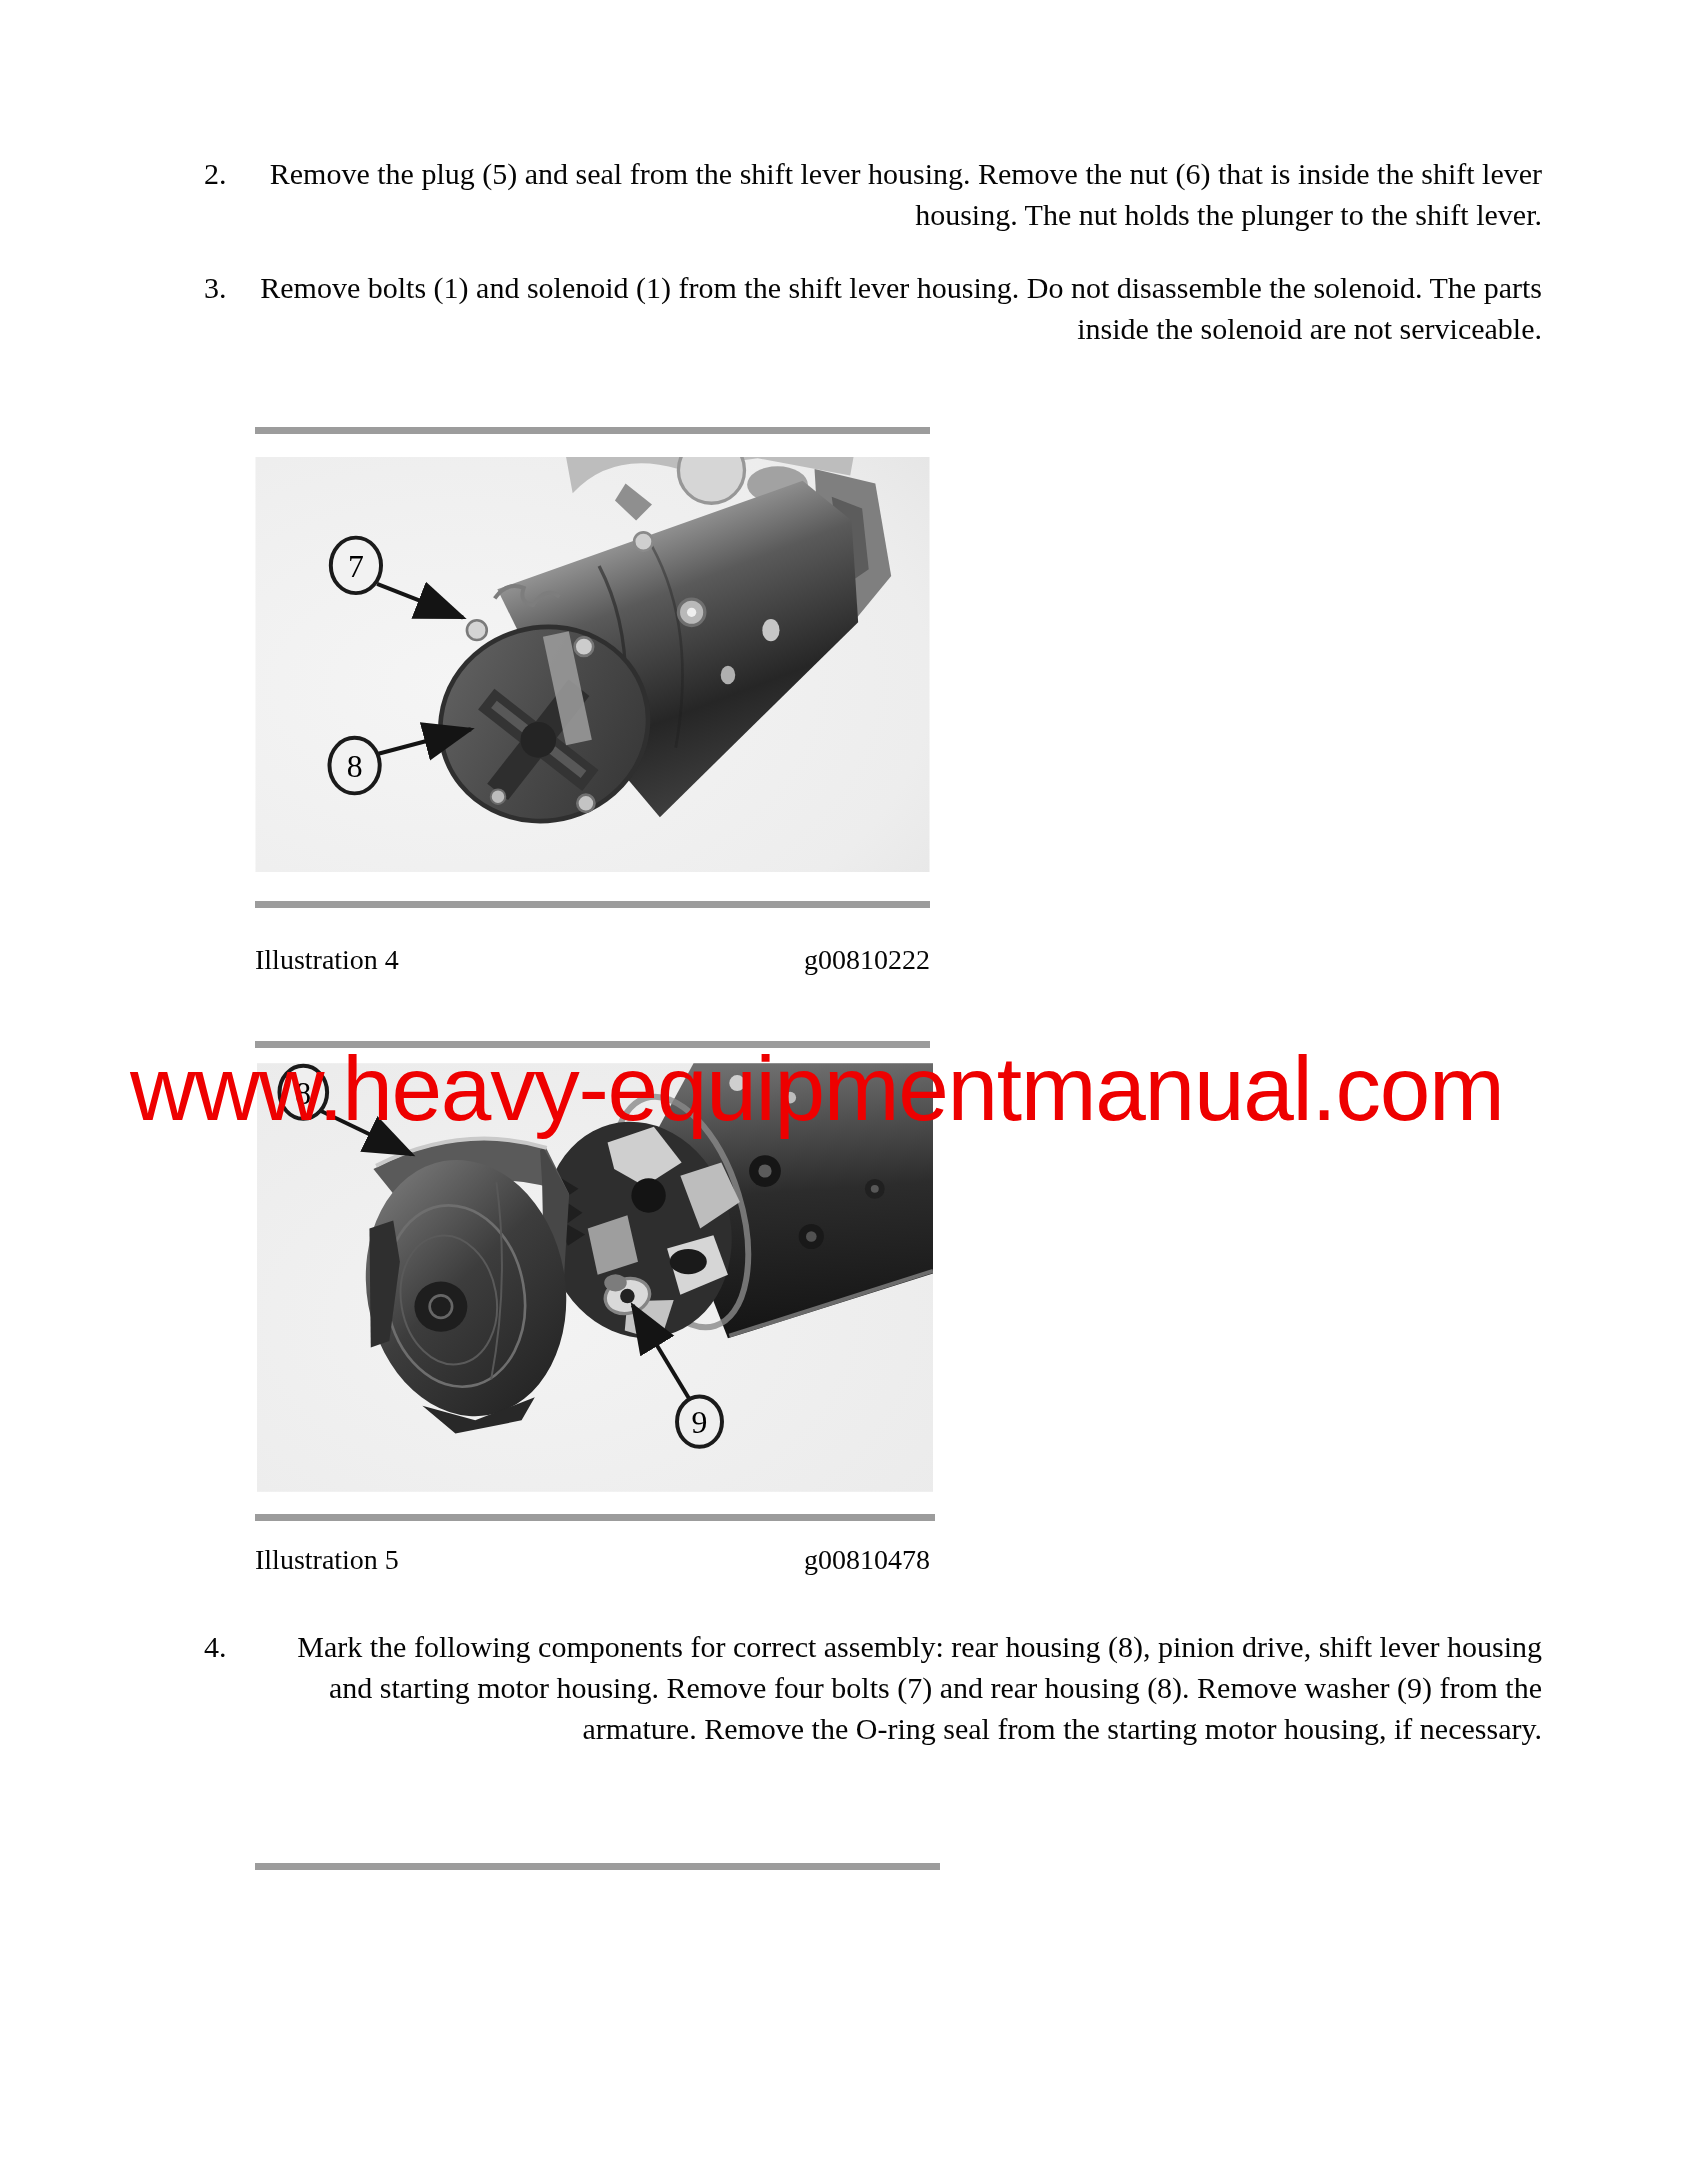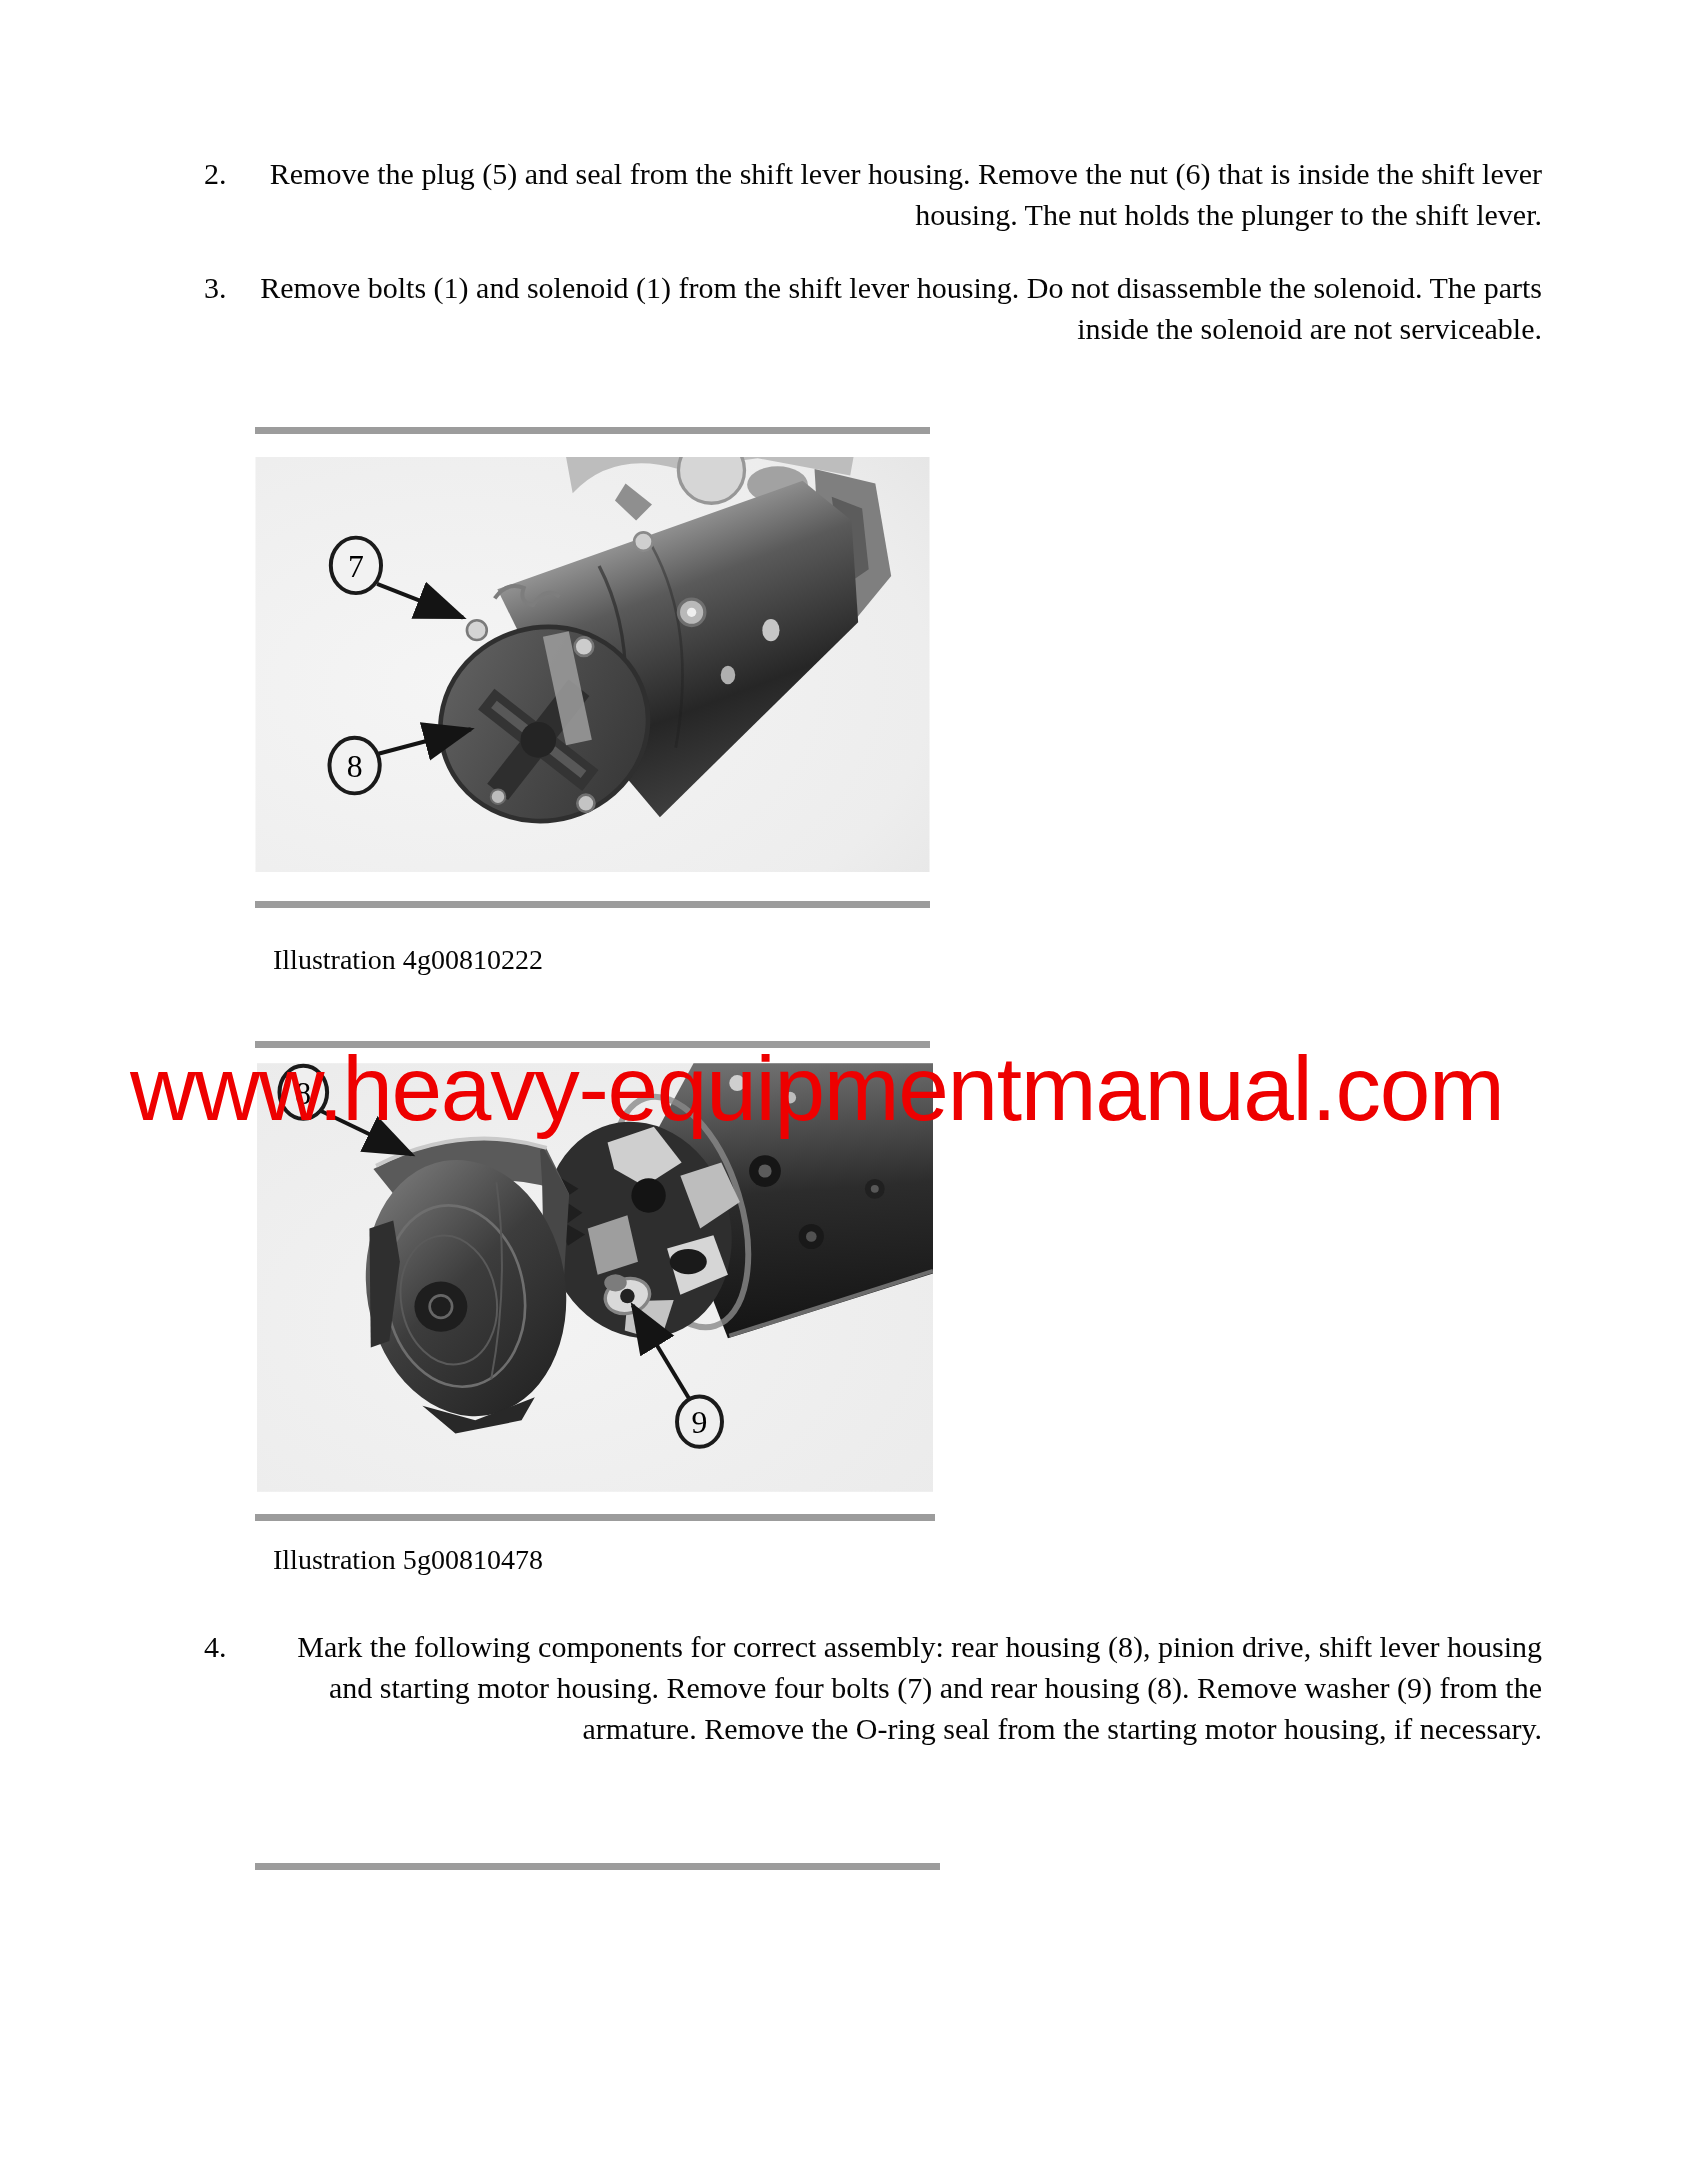--- a/index.html
+++ b/index.html
@@ -35,23 +35,24 @@
     position:absolute;
     height:6.6px;
     background:#9c9c9c;
   }
   .photo{
     position:absolute;
     display:block;
   }
   .caption-row{
     position:absolute;
-    left:273px;
+    left:255px;
     width:675px;
     display:flex;
+    justify-content:space-between;
     font-size:28px;
     line-height:30px;
   }
   .watermark{
     position:absolute;
     left:130px;
     top:1043px;
     font-family:"Liberation Sans", sans-serif;
     font-size:91px;
     line-height:1;

